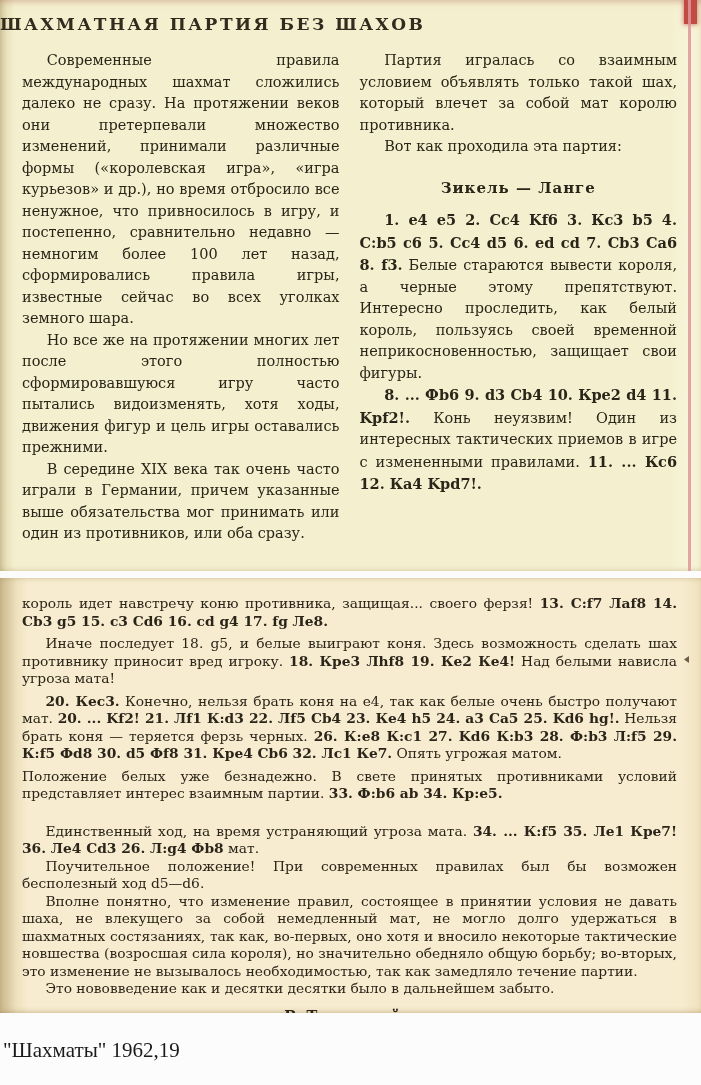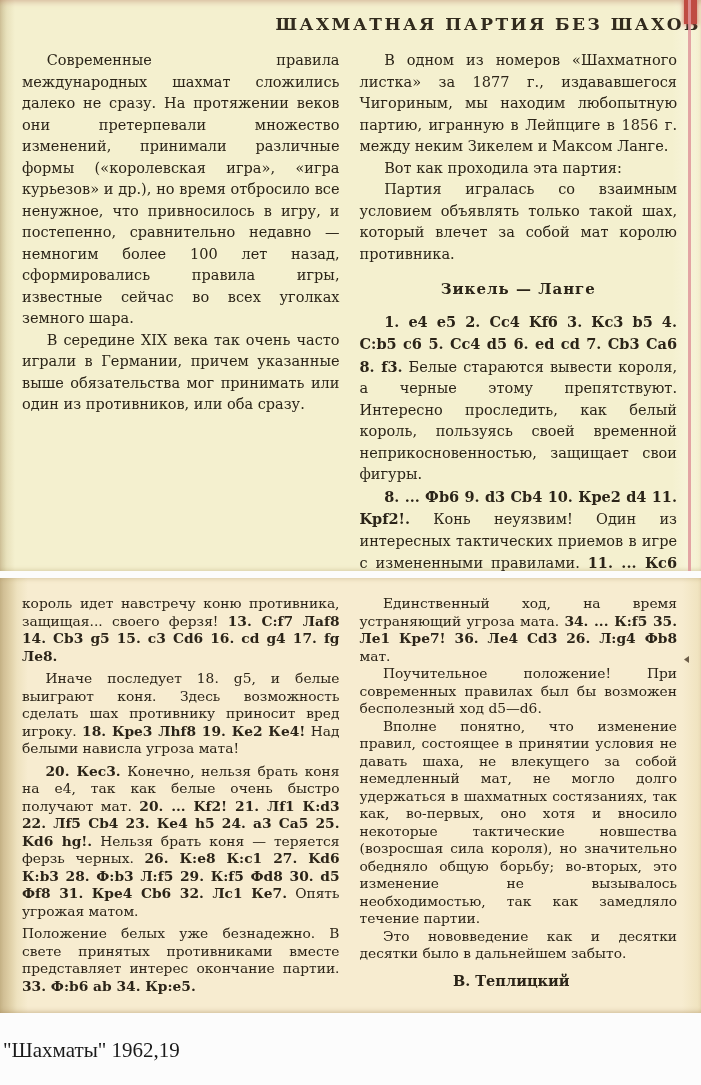--- a/index.html
+++ b/index.html
@@ -17,34 +17,34 @@
     box-shadow:inset 0 5px 7px -4px rgba(176,116,92,.55), inset 0 -3px 4px -2px rgba(160,140,90,.35);
   }
   .section-bottom{
     top:578px;height:435px;
     background:linear-gradient(90deg,#c9b68b 0px,#ddcda4 9px,#eee2bf 17px,#f7ecd0 28px,#f7ecd0 682px,#efe2bd 701px);
     box-shadow:inset 0 3px 4px -2px rgba(170,140,90,.35), inset 0 -4px 5px -3px rgba(150,120,70,.45);
   }
   .red-line{position:absolute;top:0;right:10px;width:3px;height:100%;background:#df969b;opacity:.85;}
   .red-corner{position:absolute;top:0;right:4px;width:13px;height:24px;background:#bf4b42;box-shadow:0 0 4px 1px rgba(191,75,66,.6);}
   .title{
-    margin:14px 0 0;text-align:right;
+    margin:14px 0 0;text-align:left;
     font-size:17px;font-weight:bold;letter-spacing:2.5px;
     color:#322b1e;
   }
   .cols{display:flex;gap:20px;padding:16px 24px 0 22px;}
   .col{flex:1;min-width:0;hyphens:auto;}
   .section-top .col{font-size:14.5px;line-height:21.5px;}
-  .section-bottom .cols{padding-top:17px;}
+  .section-bottom .cols{padding-top:17px;flex-direction:column;}
   .section-bottom .col{font-size:13.8px;line-height:17.5px;}
   .para{margin:0;text-align:justify;}
   .para.indent{text-indent:1.7em;}
   .para.center{text-align:center;text-indent:0;}
   .para.right{text-align:center;text-indent:0;}
-  .para.heading{margin:14px 0 10px;font-size:15px;letter-spacing:1px;}
+  .para.heading{margin:20px 0 10px;font-size:15px;letter-spacing:1px;}
   .para.signature{margin-top:9px;padding-right:14px;font-size:14.5px;}
   .para.gap{margin-top:5px;}
   .b{font-weight:bold;}
   .caption{
     position:absolute;left:3px;top:1038px;
     font-family:"Liberation Serif", serif;
     font-size:21px;color:#1a1a1a;
   }
   .artifact{position:absolute;right:12px;top:78px;width:5px;height:7px;background:#4a3a28;clip-path:polygon(0 50%,100% 0,100% 100%);opacity:.8;}
 </style>
@@ -53,41 +53,41 @@
 
 <div>
 
   <div class="section section-top">
     <div class="red-corner"></div>
     <div class="red-line"></div>
     <h1 class="title">ШАХМАТНАЯ ПАРТИЯ БЕЗ ШАХОВ</h1>
     <div class="cols">
       <div class="col">
           <p class="para indent"><span>Современные правила международных шахмат сложились далеко не сразу. На протяжении веков они претерпевали множество изменений, принимали различные формы («королевская игра», «игра курьезов» и др.), но время отбросило все ненужное, что привносилось в игру, и постепенно, сравнительно недавно — немногим более 100 лет назад, сформировались правила игры, известные сейчас во всех уголках земного шара.</span></p>
+          <p class="para indent"><span>Но все же на протяжении многих лет после этого полностью сформировавшуюся игру часто пытались видоизменять, хотя ходы, движения фигур и цель игры оставались прежними.</span></p>
           <p class="para indent"><span>В середине XIX века так очень часто играли в Германии, причем указанные выше обязательства мог принимать или один из противников, или оба сразу.</span></p>
         </div>
       <div class="col">
-          <p class="para indent"><span>В одном из номеров «Шахматного листка» за 1877 г., издававшегося Чигориным, мы находим любопытную партию, игранную в Лейпциге в 1856 г. между неким Зикелем и Максом Ланге.</span></p>
+          <p class="para indent"><span>Партия игралась со взаимным условием объявлять только такой шах, который влечет за собой мат королю противника.</span></p>
           <p class="para indent"><span>Вот как проходила эта партия:</span></p>
-          <p class="para indent"><span>Партия игралась со взаимным условием объявлять только такой шах, который влечет за собой мат королю противника.</span></p>
           <p class="para center heading"><span class="b">Зикель — Ланге</span></p>
           <p class="para indent"><span class="b">1. e4 e5 2. Cc4 Kf6 3. Кс3 b5 4. C:b5 c6 5. Cc4 d5 6. ed cd 7. Cb3 Ca6 8. f3.</span><span> Белые стараются вывести короля, а черные этому препятствуют. Интересно проследить, как белый король, пользуясь своей временной неприкосновенностью, защищает свои фигуры.</span></p>
           <p class="para indent"><span class="b">8. ... Фb6 9. d3 Cb4 10. Кре2 d4 11. Kpf2!.</span><span> Конь неуязвим! Один из интересных тактических приемов в игре с измененными правилами. </span><span class="b">11. ... Кс6 12. Ка4 Kpd7!.</span></p>
         </div>
     </div>
   </div>
 
   <div class="section section-bottom">
     <div class="artifact"></div>
     <div class="cols">
       <div class="col">
           <p class="para"><span>король идет навстречу коню противника, защищая... своего ферзя! </span><span class="b">13. C:f7 Лaf8 14. Cb3 g5 15. c3 Cd6 16. cd g4 17. fg Ле8.</span></p>
           <p class="para indent gap"><span>Иначе последует 18. g5, и белые выиграют коня. Здесь возможность сделать шах противнику приносит вред игроку. </span><span class="b">18. Кре3 Лhf8 19. Ке2 Ке4!</span><span> Над белыми нависла угроза мата!</span></p>
           <p class="para indent gap"><span class="b">20. Кес3.</span><span> Конечно, нельзя брать коня на е4, так как белые очень быстро получают мат. </span><span class="b">20. ... Kf2! 21. Лf1 К:d3 22. Лf5 Cb4 23. Ке4 h5 24. а3 Са5 25. Kd6 hg!.</span><span> Нельзя брать коня — теряется ферзь черных. </span><span class="b">26. К:е8 К:с1 27. Kd6 К:b3 28. Ф:b3 Л:f5 29. К:f5 Фd8 30. d5 Фf8 31. Кре4 Cb6 32. Лс1 Ке7.</span><span> Опять угрожая матом.</span></p>
-          <p class="para gap"><span>Положение белых уже безнадежно. В свете принятых противниками вместе представляет интерес окончание партии. </span><span class="b">33. Ф:b6 ab 34. Кр:е5.</span></p>
+          <p class="para gap"><span>Положение белых уже безнадежно. В свете принятых противниками условий представляет интерес взаимным партии. </span><span class="b">33. Ф:b6 ab 34. Кр:е5.</span></p>
         </div>
       <div class="col">
           <p class="para indent"><span>Единственный ход, на время устраняющий угроза мата. </span><span class="b">34. ... К:f5 35. Ле1 Кре7! 36. Ле4 Cd3 26. Л:g4 Фb8</span><span> мат.</span></p>
           <p class="para indent"><span>Поучительное положение! При современных правилах был бы возможен бесполезный ход d5—d6.</span></p>
           <p class="para indent"><span>Вполне понятно, что изменение правил, состоящее в принятии условия не давать шаха, не влекущего за собой немедленный мат, не могло долго удержаться в шахматных состязаниях, так как, во-первых, оно хотя и вносило некоторые тактические новшества (возросшая сила короля), но значительно обедняло общую борьбу; во-вторых, это изменение не вызывалось необходимостью, так как замедляло течение партии.</span></p>
           <p class="para indent"><span>Это нововведение как и десятки десятки было в дальнейшем забыто.</span></p>
           <p class="para right signature"><span class="b">В. Теплицкий</span></p>
         </div>
     </div>
   </div>

